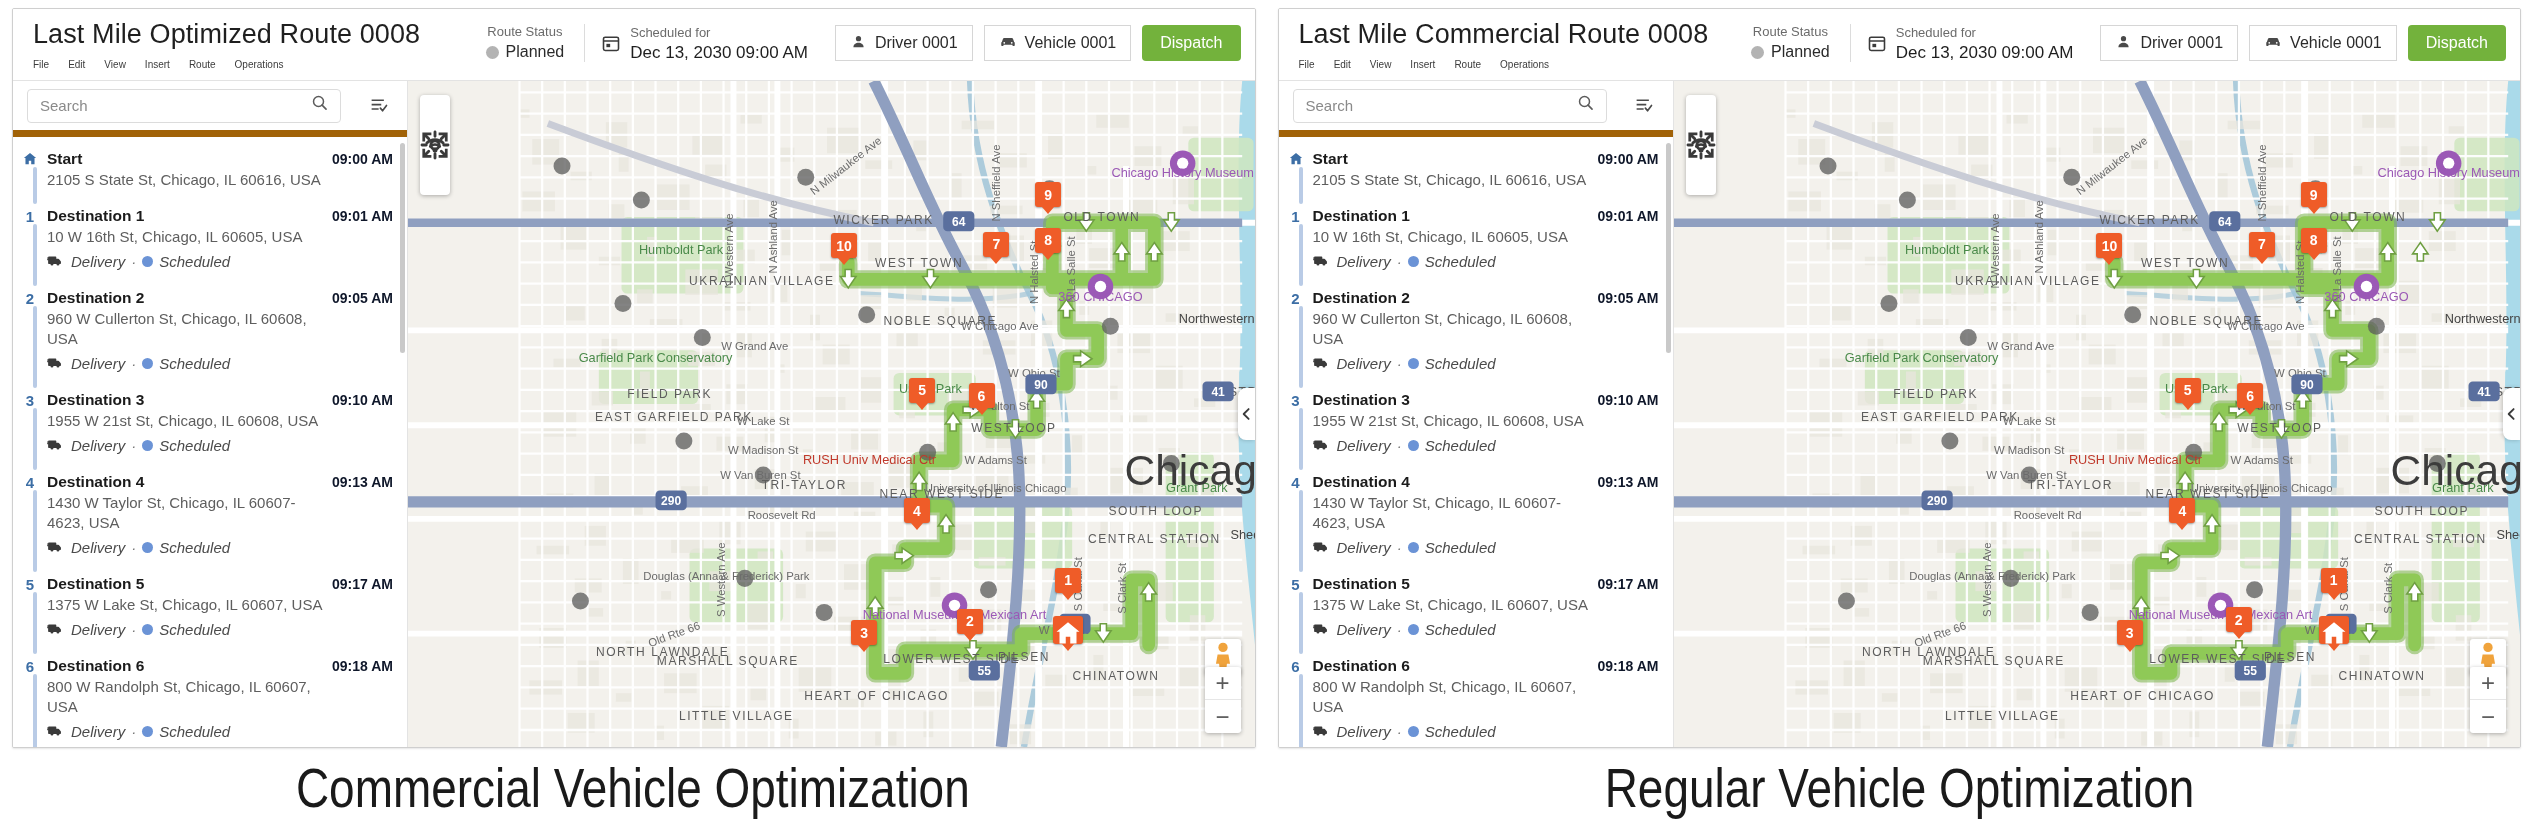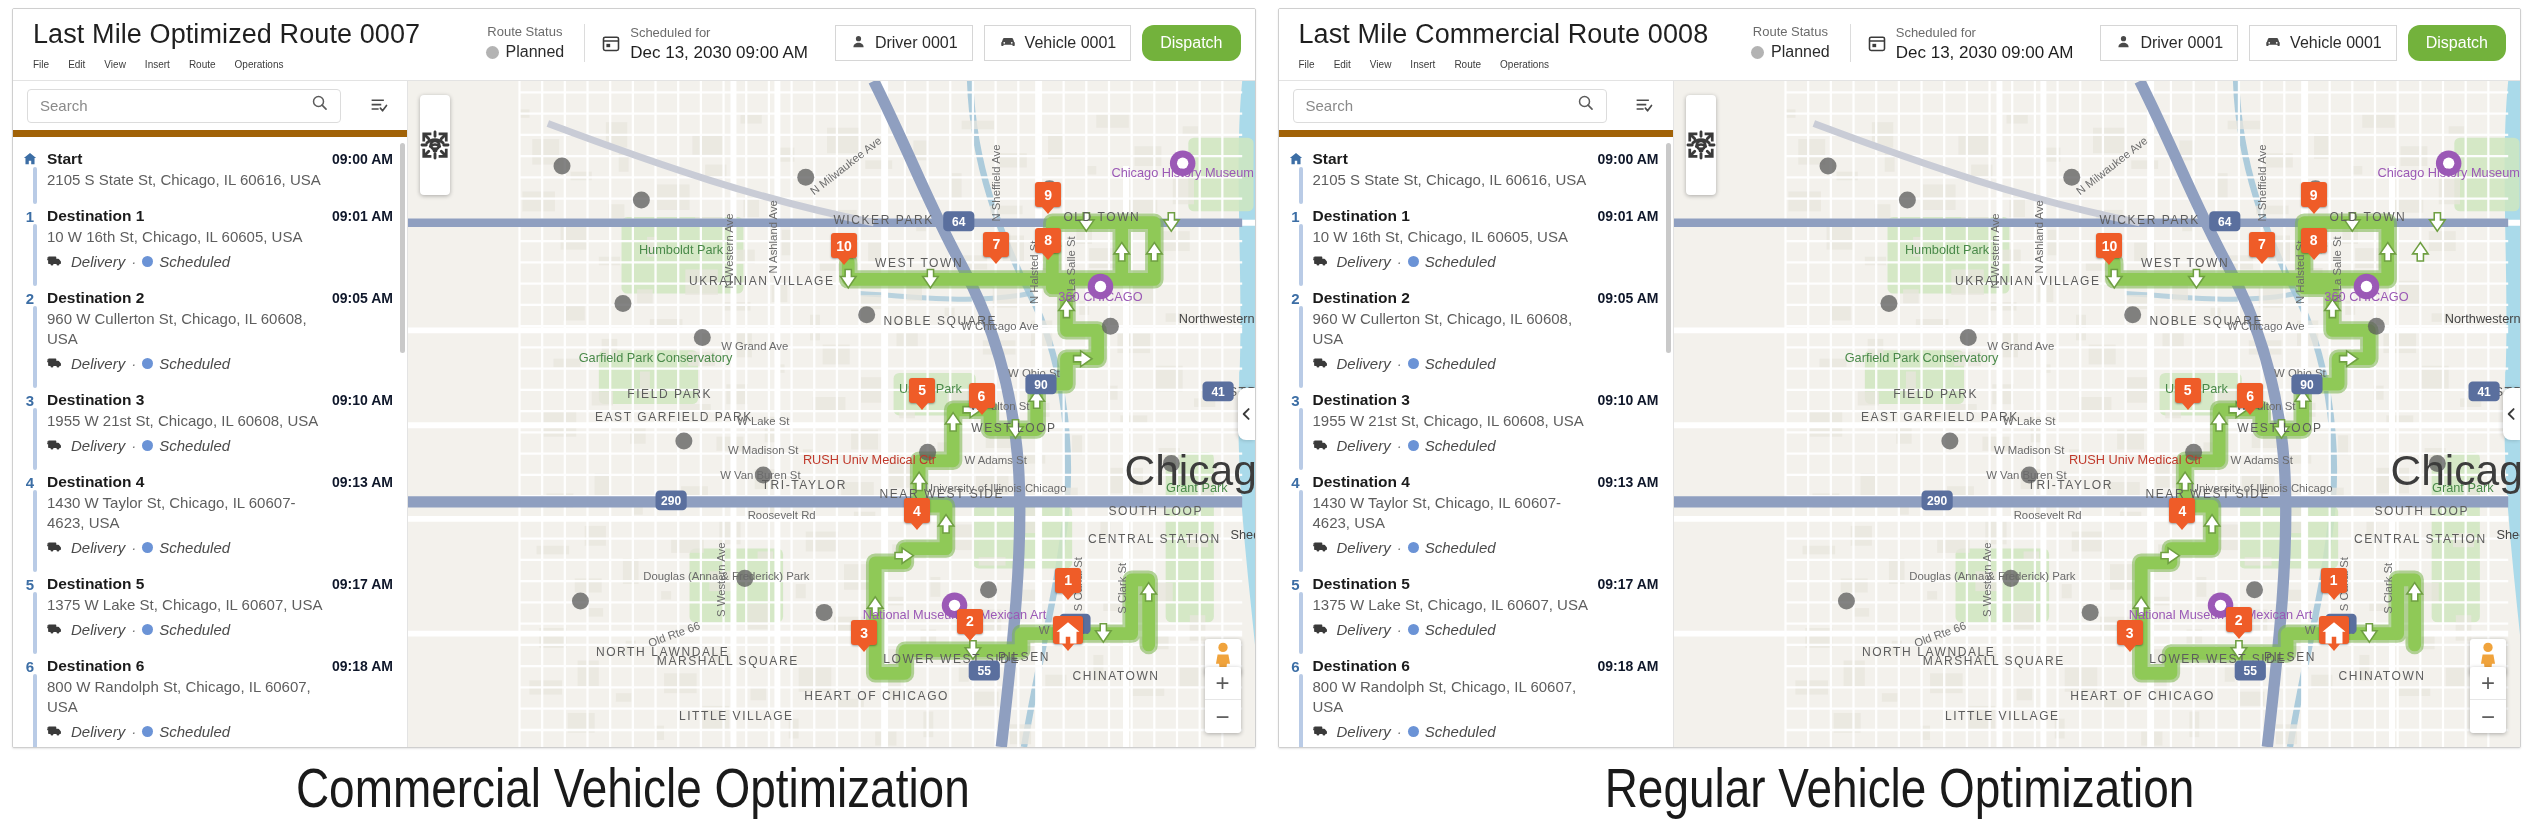--- a/index.html
+++ b/index.html
@@ -39,21 +39,21 @@
   .cal-ico { width: 20px; height: 20px; flex: 0 0 20px; }
   .sched-label { font-size: 13px; color: #6b6b6b; line-height: 16px; }
   .sched-val { font-size: 17px; color: #1f1f1f; line-height: 21px; white-space: nowrap; margin-top: 1px;}
 
   .pill {
     height: 36px; border: 1px solid #d6d6d6; border-radius: 0; background: #fff;
     display: flex; align-items: center; gap: 8px; padding: 0 14px; margin-left: 11px;
     font-size: 16px; color: #2b2b2b; white-space: nowrap; cursor: pointer;
   }
   .btn-dispatch {
-    height: 36px; border: none; border-radius: 12px; background: #73b23c;
+    height: 36px; border: none; border-radius: 4px; background: #73b23c;
     color: #fff; font-size: 16px; padding: 0 18px; margin-left: 11px; cursor: pointer;
     font-family: inherit; display:flex; align-items:center;
   }
 
   
   .body { flex: 1 1 auto; display: flex; min-height: 0; position: relative; }
 
   
   .side { width: 395px; flex: 0 0 395px; border-right: 1px solid #e3e3e3; display: flex; flex-direction: column; background: #fff; min-height:0;}
   .search-row { height: 56px; flex: 0 0 56px; display: flex; align-items: center; padding: 0 14px; gap: 24px; border-bottom: 7px solid #a16207;}
@@ -141,21 +141,21 @@
     font-family: "Liberation Sans", sans-serif;
   }
 </style>
 </head>
 <body>
 
 <div class="page">
   <div class="panels" id="panels">
       <div class="panel">
         <div class="hdr">
-          <div class="hdr-title">Last Mile Optimized Route 0007</div>
+          <div class="hdr-title">Last Mile Optimized Route 0008</div>
           <div class="menubar">
             <span>File</span>
             <span>Edit</span>
             <span>View</span>
             <span>Insert</span>
             <span>Route</span>
             <span>Operations</span>
           </div>
           <div class="hdr-right">  
             <div class="status-block">    

